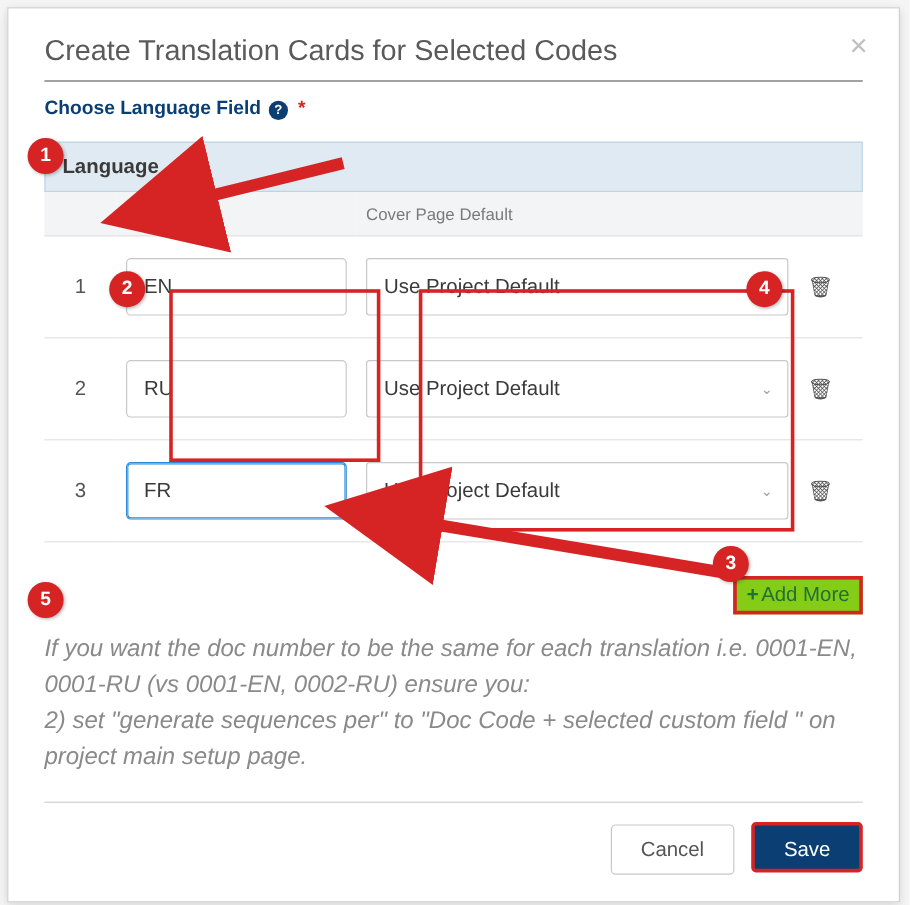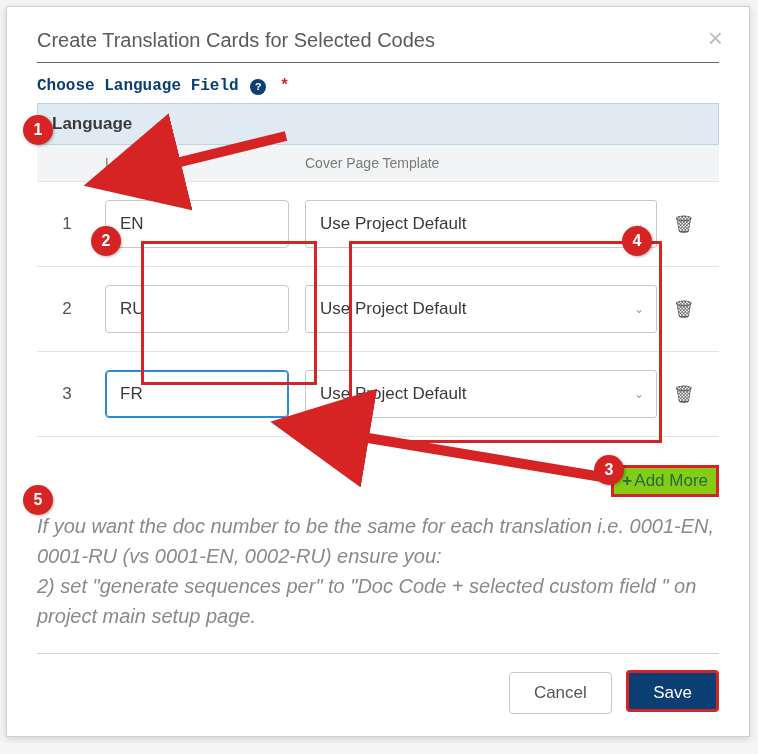--- a/index.html
+++ b/index.html
@@ -21,36 +21,35 @@
   .close-x {
     position: absolute;
     top: 18px;
     right: 26px;
     font-size: 26px;
     color: #bfbfbf;
     cursor: pointer;
     line-height: 1;
   }
   .title {
-    font-size: 20px;
+    font-size: 24px;
     font-weight: 400;
     color: #5a5a5a;
     margin: 0 0 10px 0;
   }
   .hr {
     border: none;
     border-top: 1px solid #666;
     margin: 0 0 14px 0;
   }
   .field-label {
     color: #0b3e73;
     font-size: 16px;
     font-weight: bold;
-    margin-bottom: 8px;
-    font-family: Liberation Mono, monospace;
+    margin-bottom: 18px;
   }
   .field-label .help {
     display: inline-block;
     width: 16px;
     height: 16px;
     border-radius: 50%;
     background: #0b3e73;
     color: #fff;
     font-size: 11px;
     font-weight: bold;
@@ -293,21 +292,21 @@
   </div>
 
   <table class="table">
     <thead>
       <tr>
         <th class="idx"></th>
         <th class="lang">
           <span>Language</span>
           <span class="req">*</span>
         </th>
-        <th class="tpl">Cover Page Template</th>
+        <th class="tpl">Cover Page Default</th>
         <th class="del"></th>
       </tr>
     </thead>
     <tbody>
       <tr>
         <td class="idx">1</td>
         <td><input class="inp" value="EN" style=""></td>
         <td>
           <div class="sel">
             <span>Use Project Default</span>

